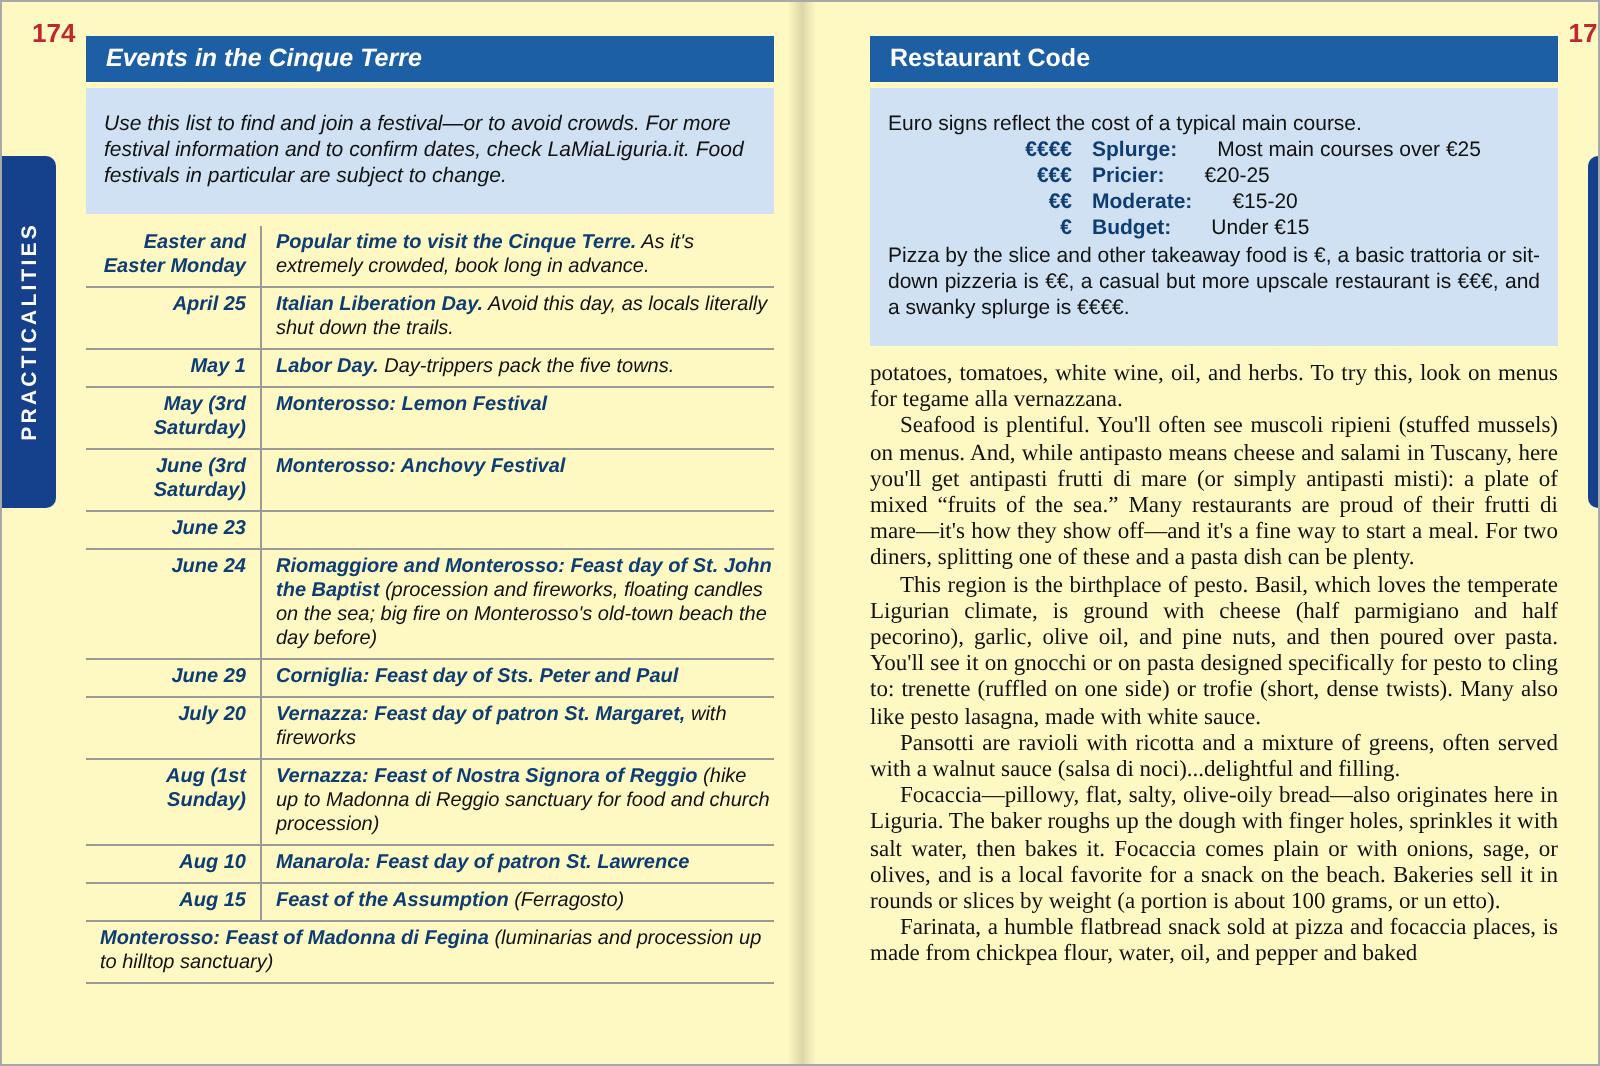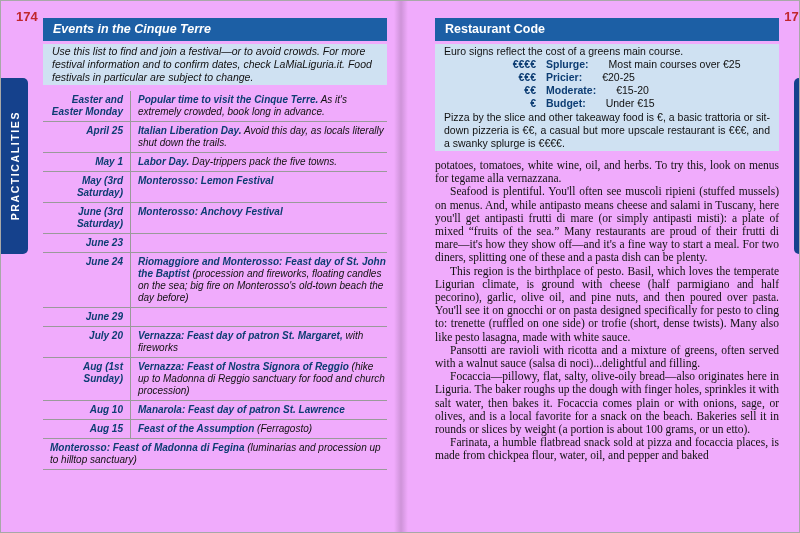--- a/index.html
+++ b/index.html
@@ -1,21 +1,21 @@
 <!DOCTYPE html>
 <html><head>
 <meta charset="utf-8">
 <style>
   * { box-sizing: border-box; margin: 0; padding: 0; }
   html, body { background: #ffffff; }
   .spread {
     position: relative;
     width: 800px; height: 533px;
     border: 1px solid #a8a8a8;
-    background: #f0abfc;
+    background: #fef9c3;
     overflow: hidden;
     font-family: "Liberation Serif", serif;
   }
   .page { position: absolute; top: 0; width: 400px; height: 533px; overflow: hidden; }
   .page-left { left: 0; }
   .page-right { left: 420px; }
   .spine {
     position: absolute; left: 393px; top: 0; width: 14px; height: 533px;
     background: linear-gradient(to right, rgba(0,0,0,0) 0%, rgba(0,0,0,0.14) 50%, rgba(0,0,0,0) 100%);
     pointer-events: none;
@@ -48,21 +48,21 @@
 
   .section-header {
     background: #1c5fa5; color: #ffffff;
     font-family: "Liberation Sans", sans-serif;
     font-weight: bold; font-size: 12.5px;
     padding: 4px 10px 5px 10px;
   }
   .info-box {
     background: #cfe1f2;
     margin-top: 3px;
-    padding: 1px 9px;
+    padding: 12px 9px;
     font-family: "Liberation Sans", sans-serif;
     font-size: 10.5px; line-height: 13px; color: #111111;
   }
 
   
   .events-table { margin-top: 6px; font-family: "Liberation Sans", sans-serif; }
   .event-row { display: flex; border-bottom: 1px solid #9a9a9a; }
   .event-date {
     flex: none; width: 88px;
     padding: 3px 7px 3px 0;
@@ -142,20 +142,21 @@
           <div class="event-date">June 23</div>
         </div>
 
         <div class="event-row">
           <div class="event-date">June 24</div>
           <div class="event-desc"><span class="lead">Riomaggiore and Monterosso: Feast day of St. John the Baptist</span><span class="rest"> (procession and fireworks, floating candles on the sea; big fire on Monterosso's old-town beach the day before)</span></div>
         </div>
 
         <div class="event-row">
           <div class="event-date">June 29</div>
+          <div class="event-desc"><span class="lead">Corniglia: Feast day of Sts. Peter and Paul</span><span class="rest"></span></div>
         </div>
 
         <div class="event-row">
           <div class="event-date">July 20</div>
           <div class="event-desc"><span class="lead">Vernazza: Feast day of patron St. Margaret,</span><span class="rest"> with fireworks</span></div>
         </div>
 
         <div class="event-row">
           <div class="event-date">Aug (1st Sunday)</div>
           <div class="event-desc"><span class="lead">Vernazza: Feast of Nostra Signora of Reggio</span><span class="rest"> (hike up to Madonna di Reggio sanctuary for food and church procession)</span></div>
@@ -182,21 +183,21 @@
   <div class="page page-right">
     <div class="page-number">175</div>
     <div class="side-tab tab-right">
       <span>PRACTICALITIES</span>
     </div>
 
     <div class="content">
       <div class="section-header">Restaurant Code</div>
 
       <div class="info-box">
-        <div>Euro signs reflect the cost of a greens main course.</div>
+        <div>Euro signs reflect the cost of a typical main course.</div>
 
         <div class="price-row">
           <span class="price-euros">€€€€</span>
           <span class="price-text"><span class="price-label">Splurge:</span><span class="price-desc">Most main courses over €25</span></span>
         </div>
         <div class="price-row">
           <span class="price-euros">€€€</span>
           <span class="price-text"><span class="price-label">Pricier:</span><span class="price-desc">€20-25</span></span>
         </div>
         <div class="price-row">

